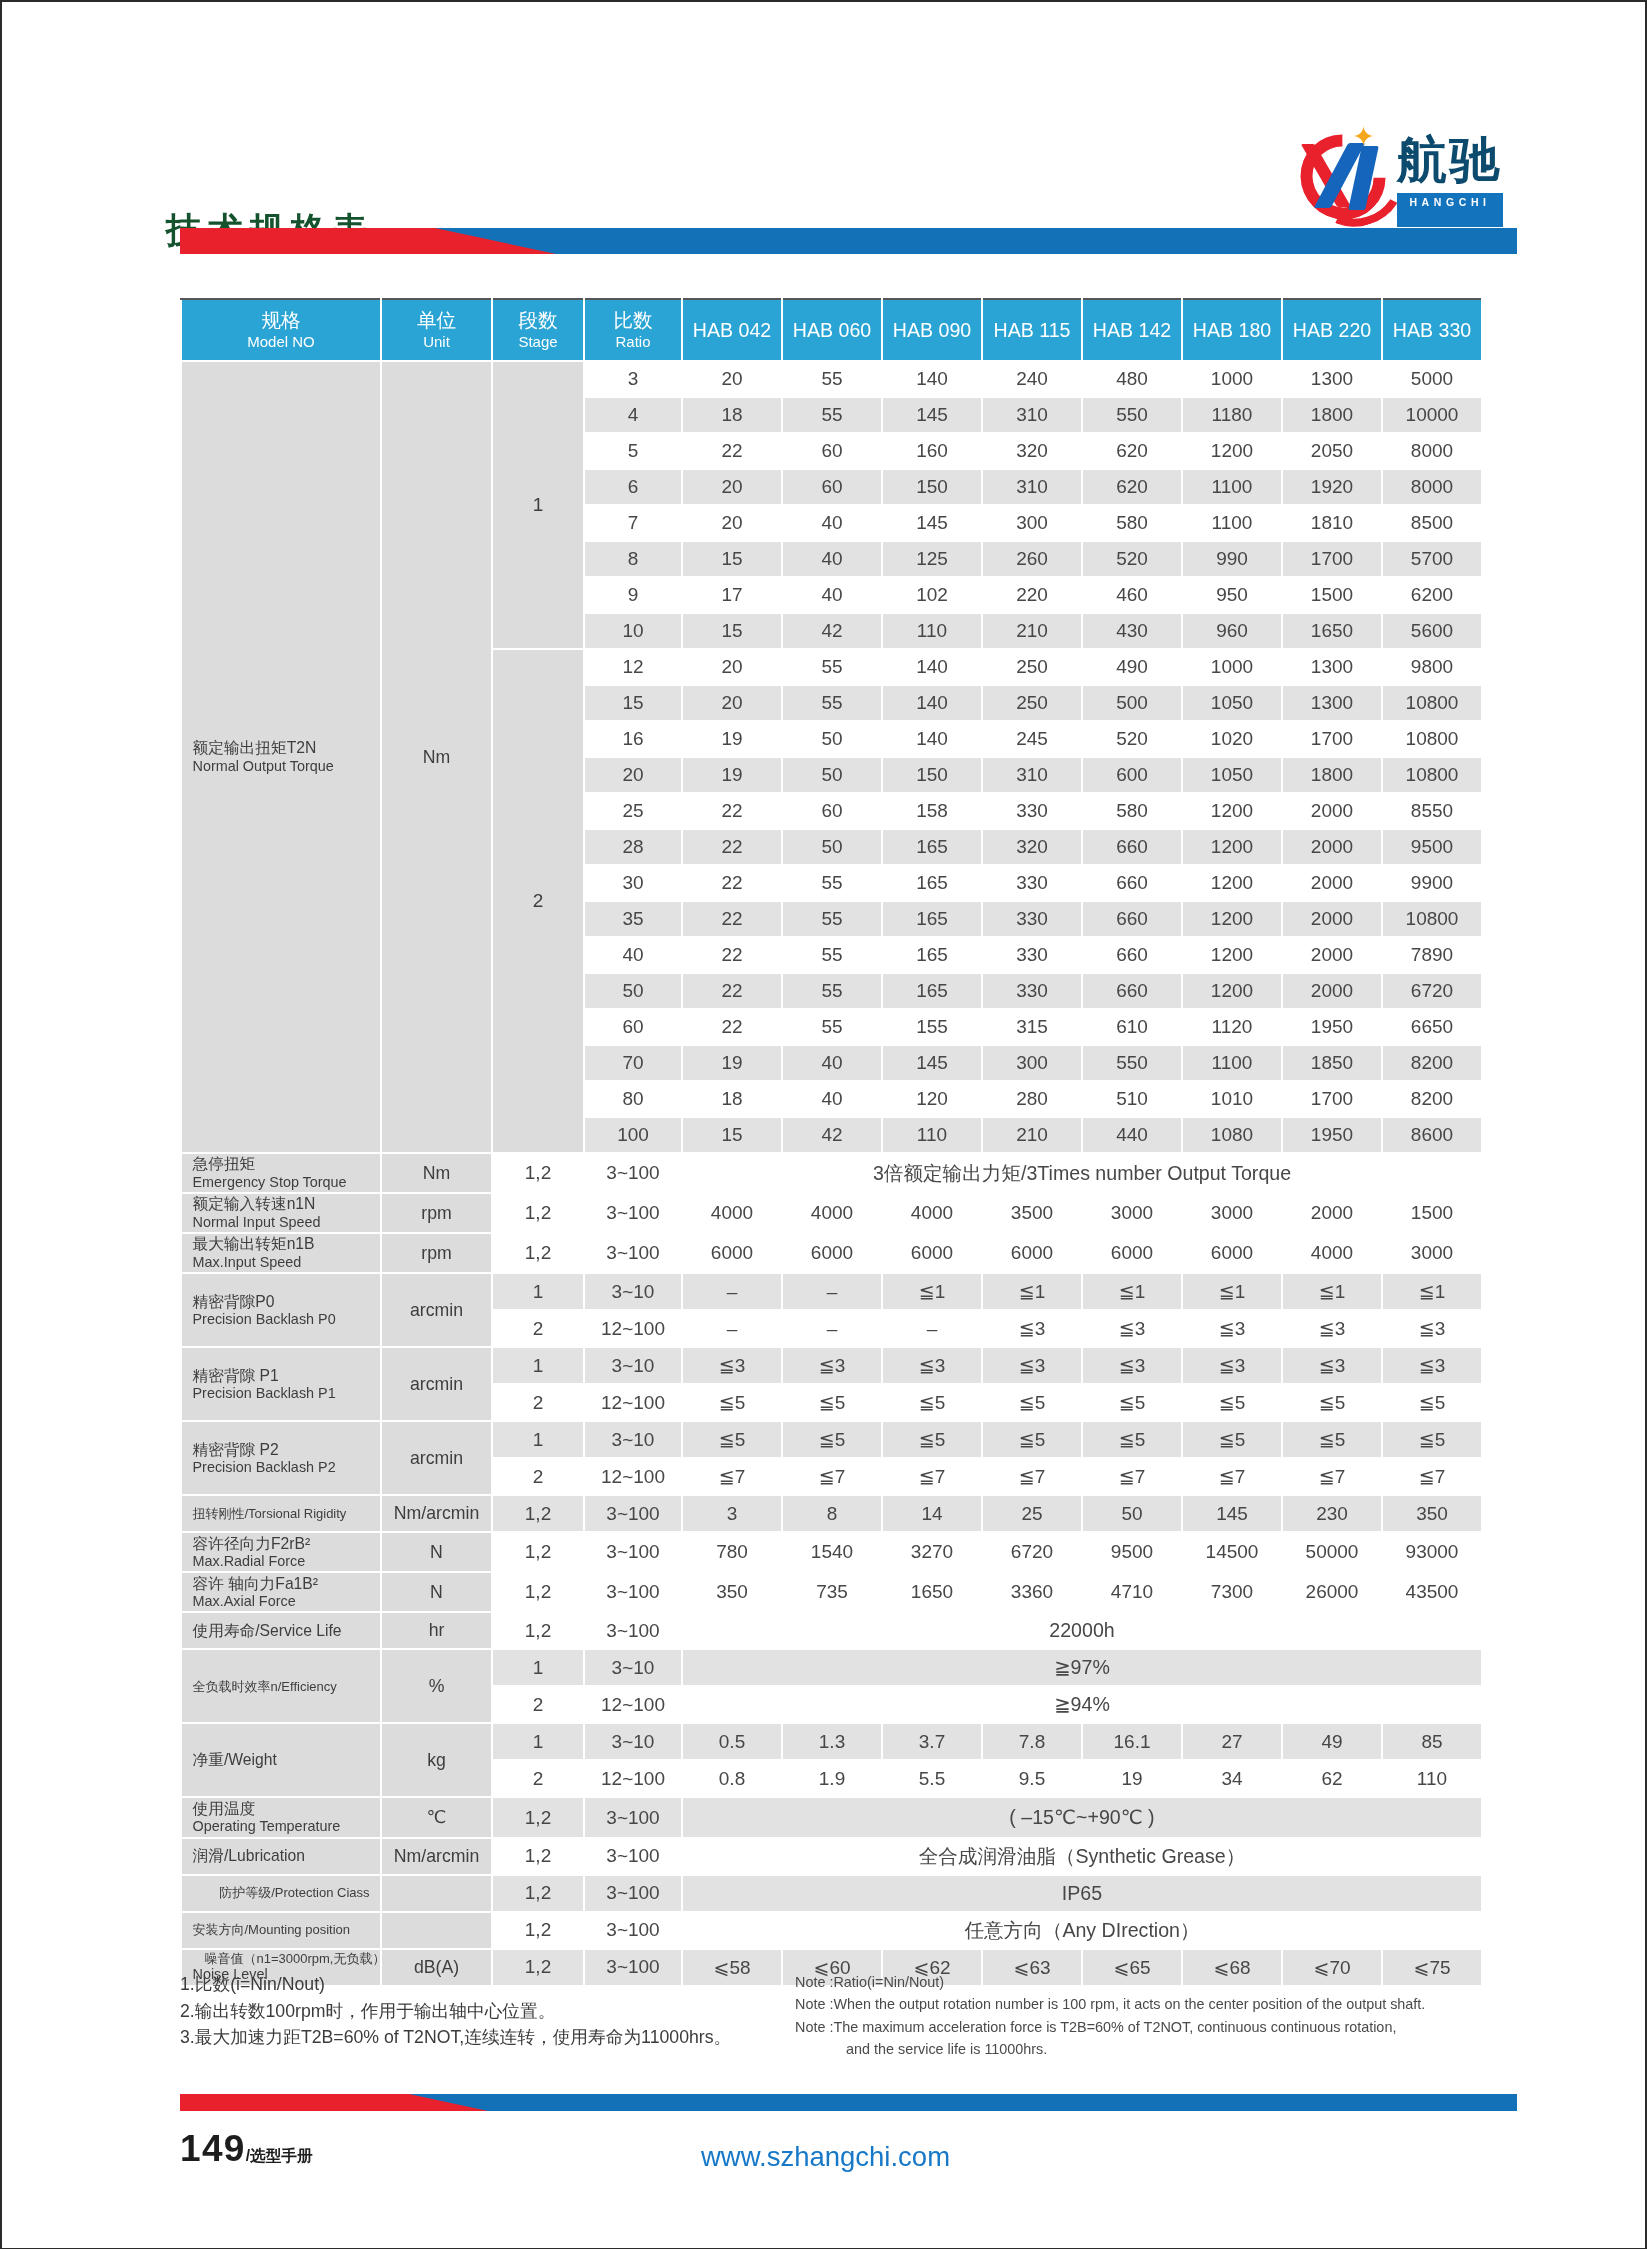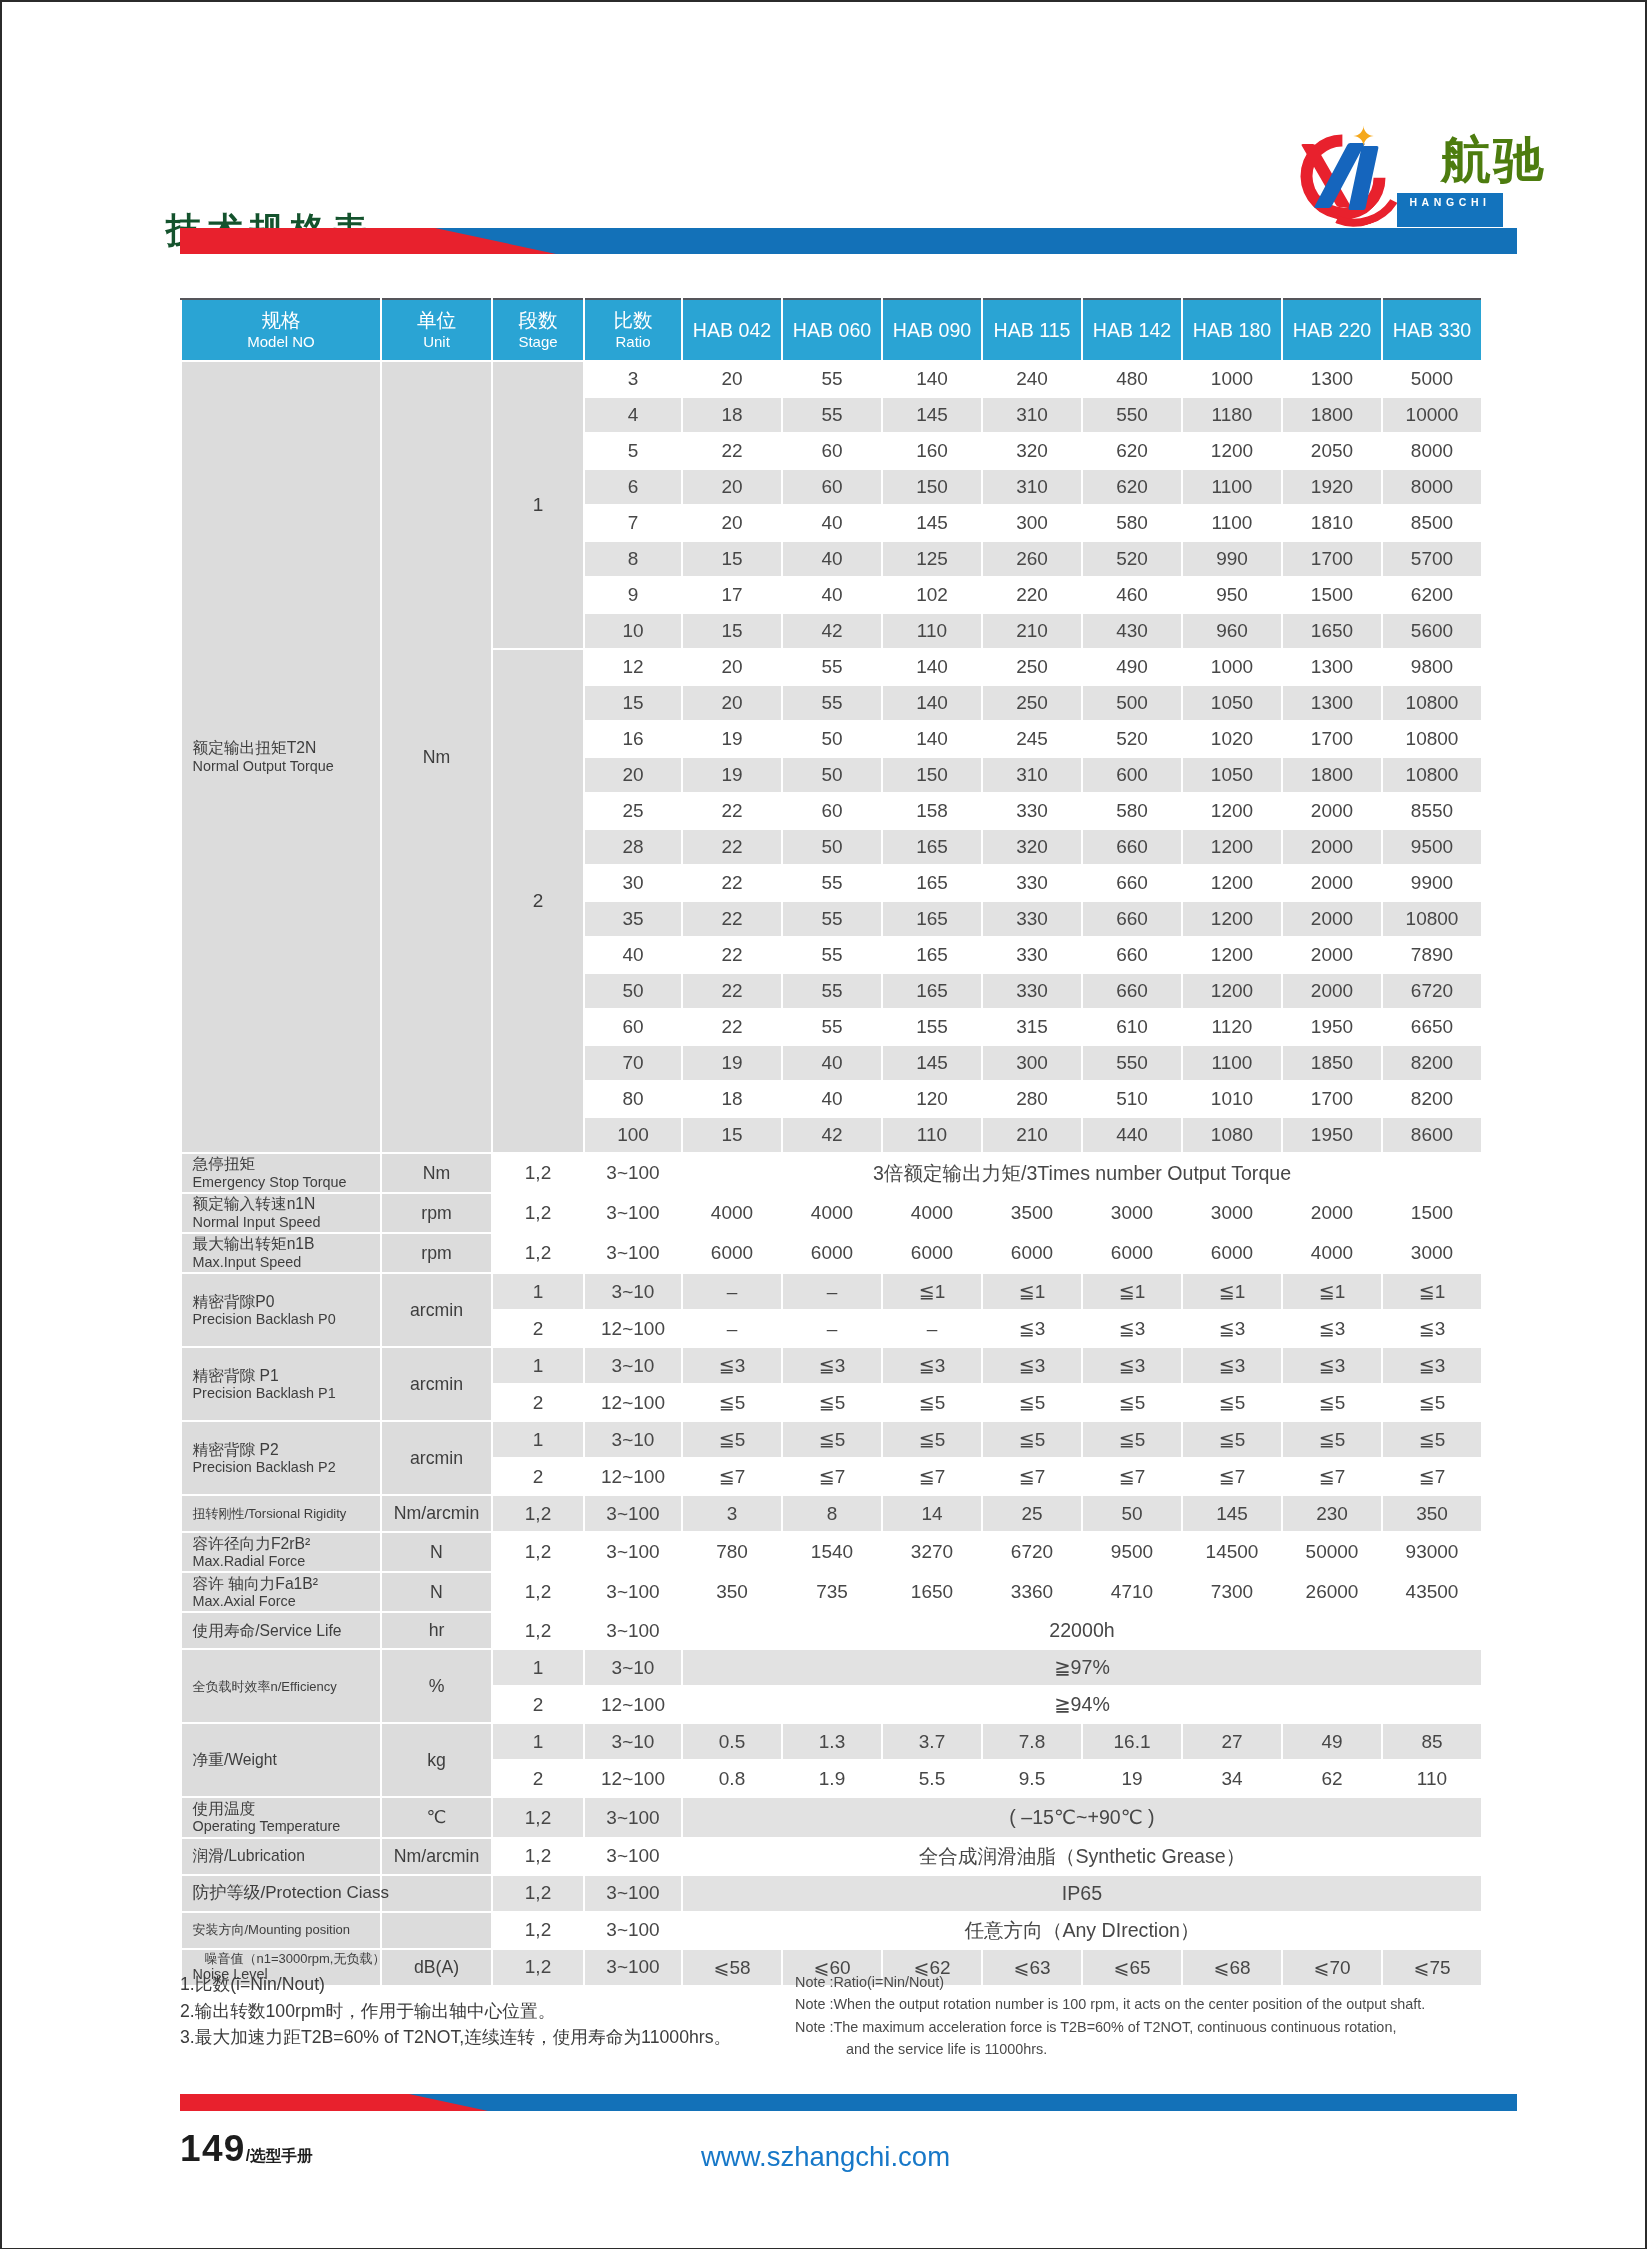--- a/index.html
+++ b/index.html
@@ -20,22 +20,22 @@
   .mark{position:absolute;left:0;top:0;width:95px;height:88px;}
   .arc{position:absolute;left:2.6px;top:5.2px;width:62px;height:60px;border:12.4px solid #e8212d;
     border-radius:50%;border-top-color:transparent;transform:rotate(45deg);}
   .arc2{position:absolute;left:17px;top:22px;width:73px;height:58px;border:8.5px solid transparent;
     border-bottom-color:#e8212d;border-radius:50%;transform:rotate(-18deg);}
   .bar{position:absolute;border-radius:2px;}
   .rx{left:22px;top:14.4px;width:13.7px;height:63px;background:#e8212d;transform:skewX(30deg);}
   .bx1{left:34px;top:13px;width:17px;height:65px;background:#1565bd;transform:skewX(-28deg);}
   .bx2{left:58px;top:15.7px;width:17px;height:64px;background:#1565bd;transform:skewX(-12deg);}
   .star{position:absolute;left:55px;top:-10.5px;font-size:27.5px;color:#f5a81c;}
-  .logo-cn{position:absolute;left:100px;top:-2.6px;font-size:50px;font-weight:700;color:#4d7c0f;
-    letter-spacing:2.6px;white-space:nowrap;margin-left:44px;}
+  .logo-cn{position:absolute;left:100px;top:-2.6px;font-size:50px;font-weight:700;color:#0c4a6e;
+    letter-spacing:2.6px;white-space:nowrap;}
   .logo-en-bar{position:absolute;left:100px;top:63px;width:106px;height:34px;background:#1373bd;
     color:#fff;font-size:10.5px;font-weight:700;letter-spacing:4.6px;text-align:center;line-height:19.6px;}
   
   table.spec{position:absolute;left:178px;top:296px;width:1296px;border-collapse:collapse;
     table-layout:fixed;}
   .spec th,.spec td{border:2px solid #fff;text-align:center;vertical-align:middle;padding:0;}
   .spec th{background:#2aa4d4;color:#fff;font-weight:400;height:60px;font-size:19.6px;
     line-height:1.25;border-top:2px solid #55555a;}
   .spec th .hen{font-size:15px;}
   tr.trow{height:36px;} tr.srow{height:37px;}
@@ -626,21 +626,21 @@
           <td class="lab" rowspan="1">
             <div class="labln">润滑/Lubrication</div>
           </td>
           <td class="unit" rowspan="1">Nm/arcmin</td>
           <td class="cell">1,2</td>
           <td class="cell">3~100</td>
           <td class="cell span" colspan="8">全合成润滑油脂（Synthetic Grease）</td>
         </tr>
         <tr class="srow">
           <td class="lab" rowspan="1">
-            <div class="labln" style="font-size: 17px;">防护等级/Protection Ciass</div>
+            <div class="labln" style="font-size: 13px; text-align: right;">防护等级/Protection Ciass</div>
           </td>
           <td class="unit" rowspan="1"></td>
           <td class="cell g">1,2</td>
           <td class="cell g">3~100</td>
           <td class="cell span g" colspan="8">IP65</td>
         </tr>
         <tr class="srow">
           <td class="lab" rowspan="1">
             <div class="labln" style="font-size: 13px;">安装方向/Mounting position</div>
           </td>

